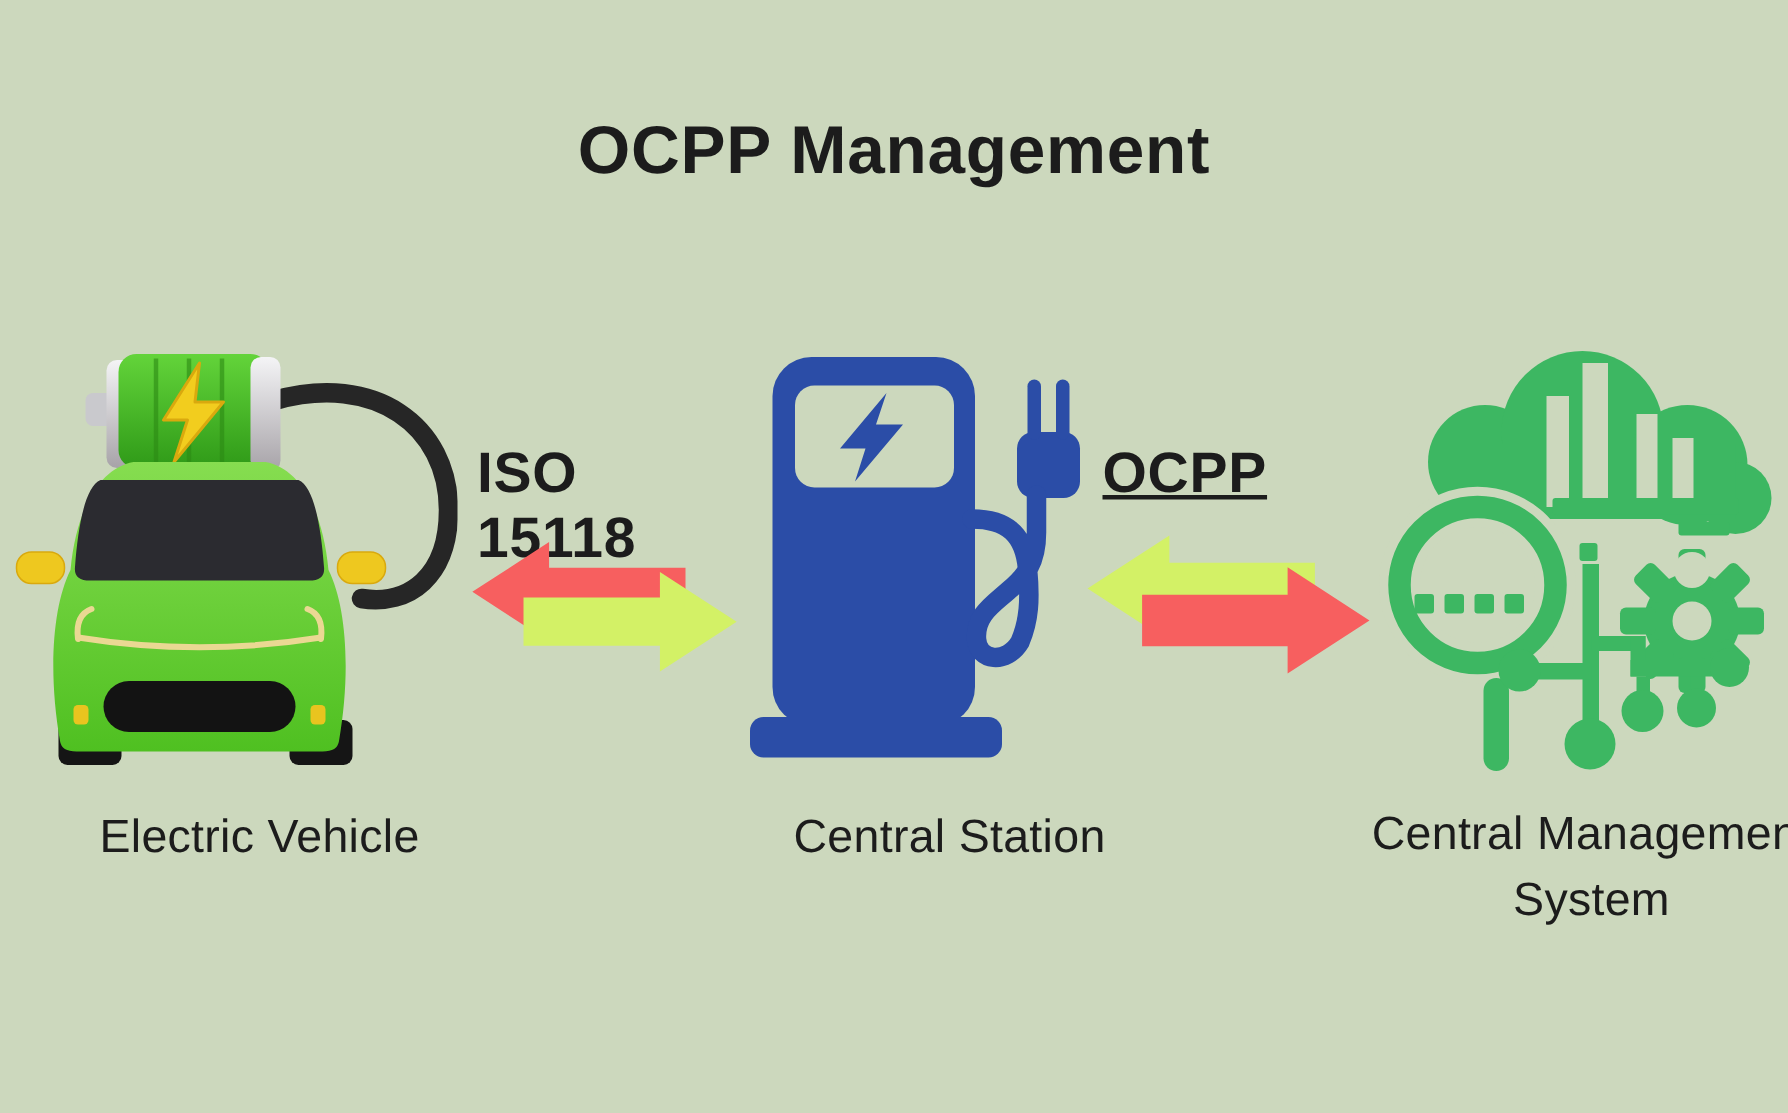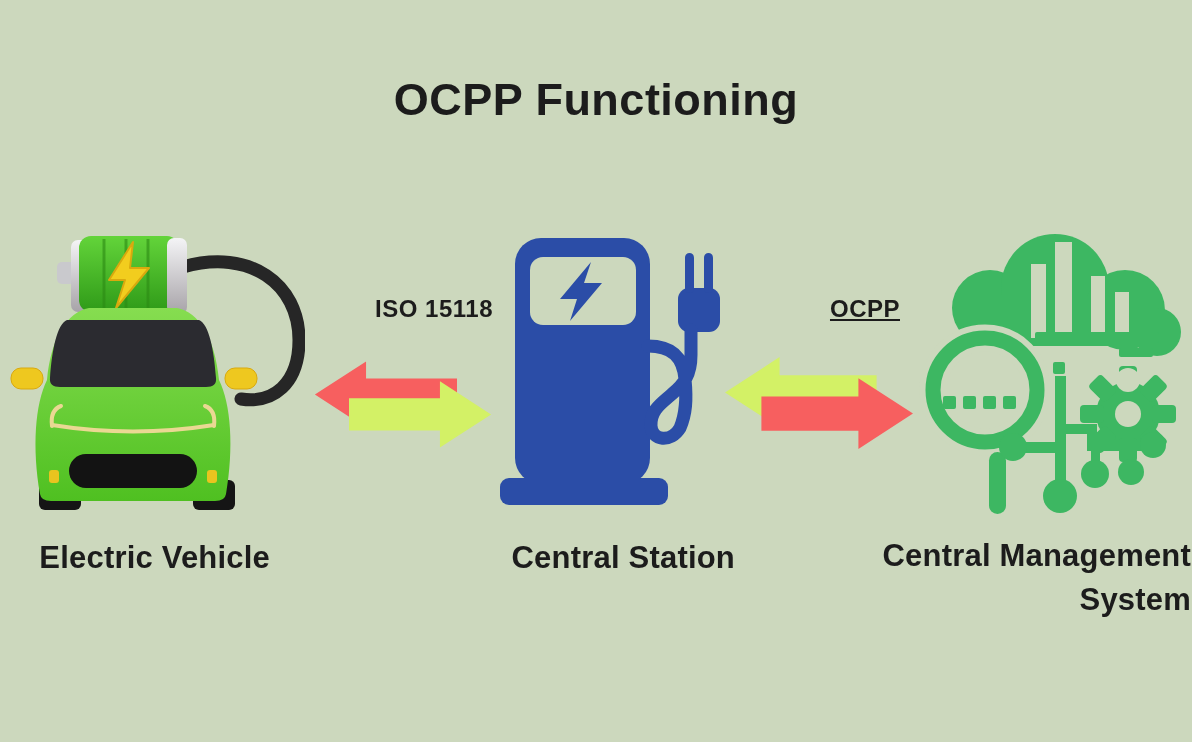--- a/index.html
+++ b/index.html
@@ -14,45 +14,45 @@
     color:var(--text);
     position:relative;
     overflow:hidden;
   }
   .canvas{position:absolute;inset:0;}
   .title{
     position:absolute;top:74px;left:0;width:100%;
     text-align:center;font-size:45px;font-weight:700;letter-spacing:.5px;
   }
   .node-label{
-    position:absolute;text-align:right;font-size:31px;font-weight:700;
-    letter-spacing:.2px;line-height:1.42;
+    position:absolute;text-align:center;font-size:31px;font-weight:400;
+    letter-spacing:.2px;line-height:1.42;margin-left:38px;
   }
   .label-ev{left:0;width:270px;top:536px;}
   .label-cs{left:455px;width:280px;top:536px;}
   .label-cms{left:855px;width:336px;top:534px;}
   .link-label{
-    position:absolute;text-align:right;font-size:24px;font-weight:700;
+    position:absolute;text-align:left;font-size:38px;font-weight:700;
     letter-spacing:.5px;
   }
   .label-iso{left:318px;width:175px;top:295px;}
   .label-ocpp{left:735px;width:165px;top:295px;text-decoration:underline;}
   .icon{position:absolute;display:block;}
   .icon-ev{left:5px;top:222px;}
   .icon-cs{left:500px;top:238px;}
   .icon-cms{left:905px;top:228px;}
   .arrows-1{left:313px;top:357px;}
   .arrows-2{left:723px;top:355px;}
 </style>
 </head>
 <body>
 
 <div class="canvas">
 
-  <div class="title">OCPP Functioning</div>
+  <div class="title">OCPP Management</div>
 
   <svg class="icon icon-ev" width="300" height="290" viewBox="0 0 300 290">
     <defs>
       <linearGradient id="gBat" x1="0" y1="0" x2="0" y2="1">
         <stop offset="0" stop-color="#63d43a"></stop>
           <stop offset="1" stop-color="#2f9a18"></stop>
       </linearGradient>
       <linearGradient id="gCap" x1="0" y1="0" x2="0" y2="1">
         <stop offset="0" stop-color="#f4f4f6"></stop>
           <stop offset="1" stop-color="#a7a3a8"></stop>

